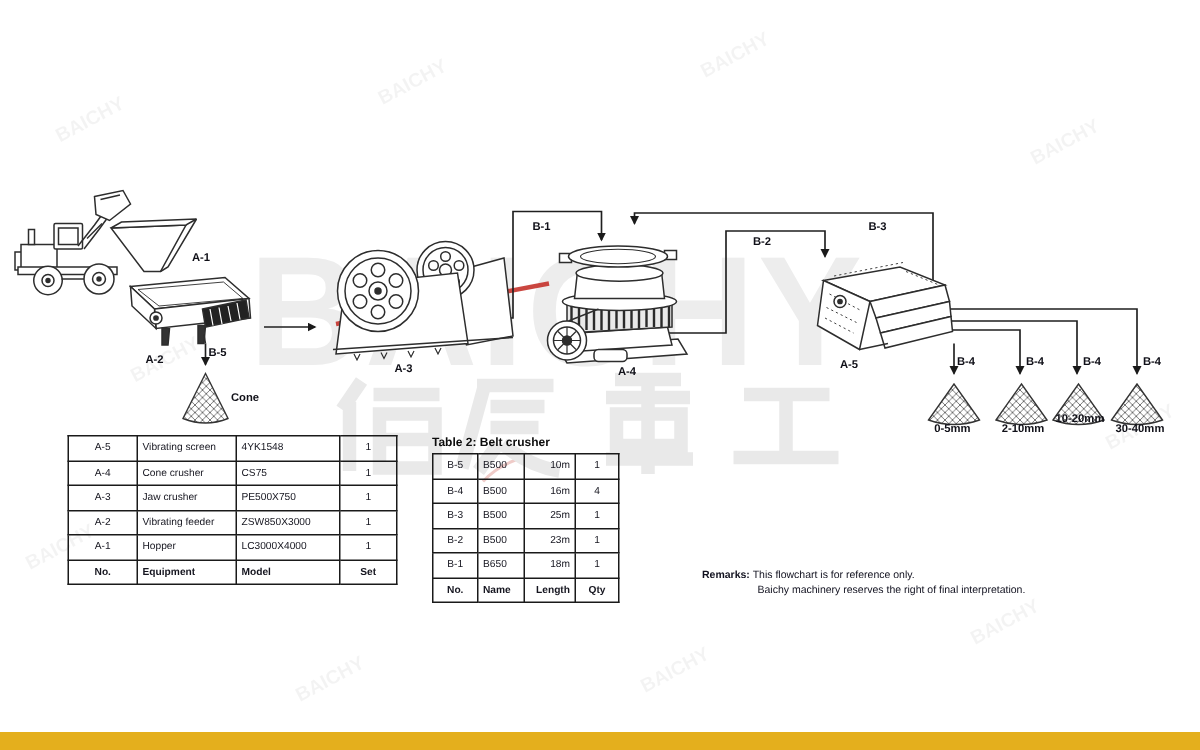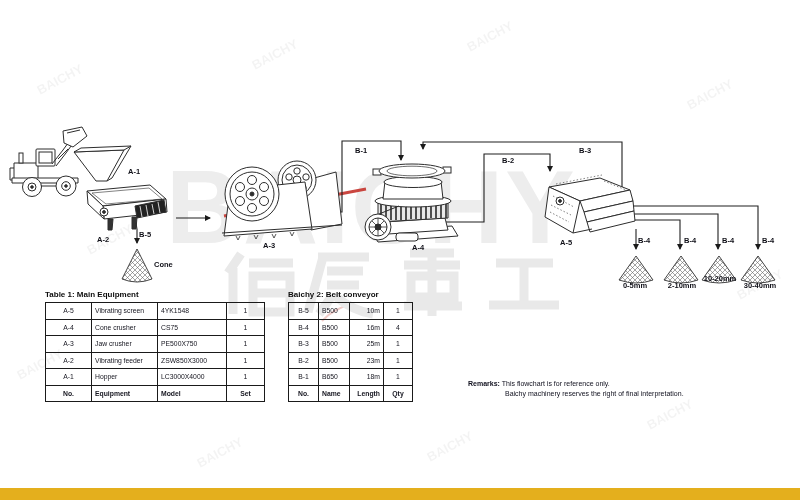--- a/index.html
+++ b/index.html
@@ -210,21 +210,20 @@
   <div class="flow-label" style="left:684px;top:236px">B-4</div>
   <div class="flow-label" style="left:722px;top:236px">B-4</div>
   <div class="flow-label" style="left:762px;top:236px">B-4</div>
 
   <div class="size-label" style="left:635px;top:281px">0-5mm</div>
   <div class="size-label" style="left:682px;top:281px">2-10mm</div>
   <div class="size-label" style="left:720px;top:274px">10-20mm</div>
   <div class="size-label" style="left:760px;top:281px">30-40mm</div>
 
   <div class="tbl-wrap" style="left:45px;top:290px">
-    <div class="tbl-title">Table 1: Main Equipment</div>
     <table id="table1">
         <tbody>
           <tr>
             <td>A-5</td>
             <td>Vibrating screen</td>
             <td>4YK1548</td>
             <td>1</td>
           </tr>
           <tr>
             <td>A-4</td>
@@ -254,21 +253,21 @@
             <td>No.</td>
             <td>Equipment</td>
             <td>Model</td>
             <td>Set</td>
           </tr>
         </tbody>
       </table>
   </div>
 
   <div class="tbl-wrap" style="left:288px;top:290px">
-    <div class="tbl-title">Baichy 2: Belt conveyor</div>
+    <div class="tbl-title">Table 2: Belt crusher</div>
     <table id="table2">
         <tbody>
           <tr>
             <td>B-5</td>
             <td>B500</td>
             <td>10m</td>
             <td>1</td>
           </tr>
           <tr>
             <td>B-4</td>

